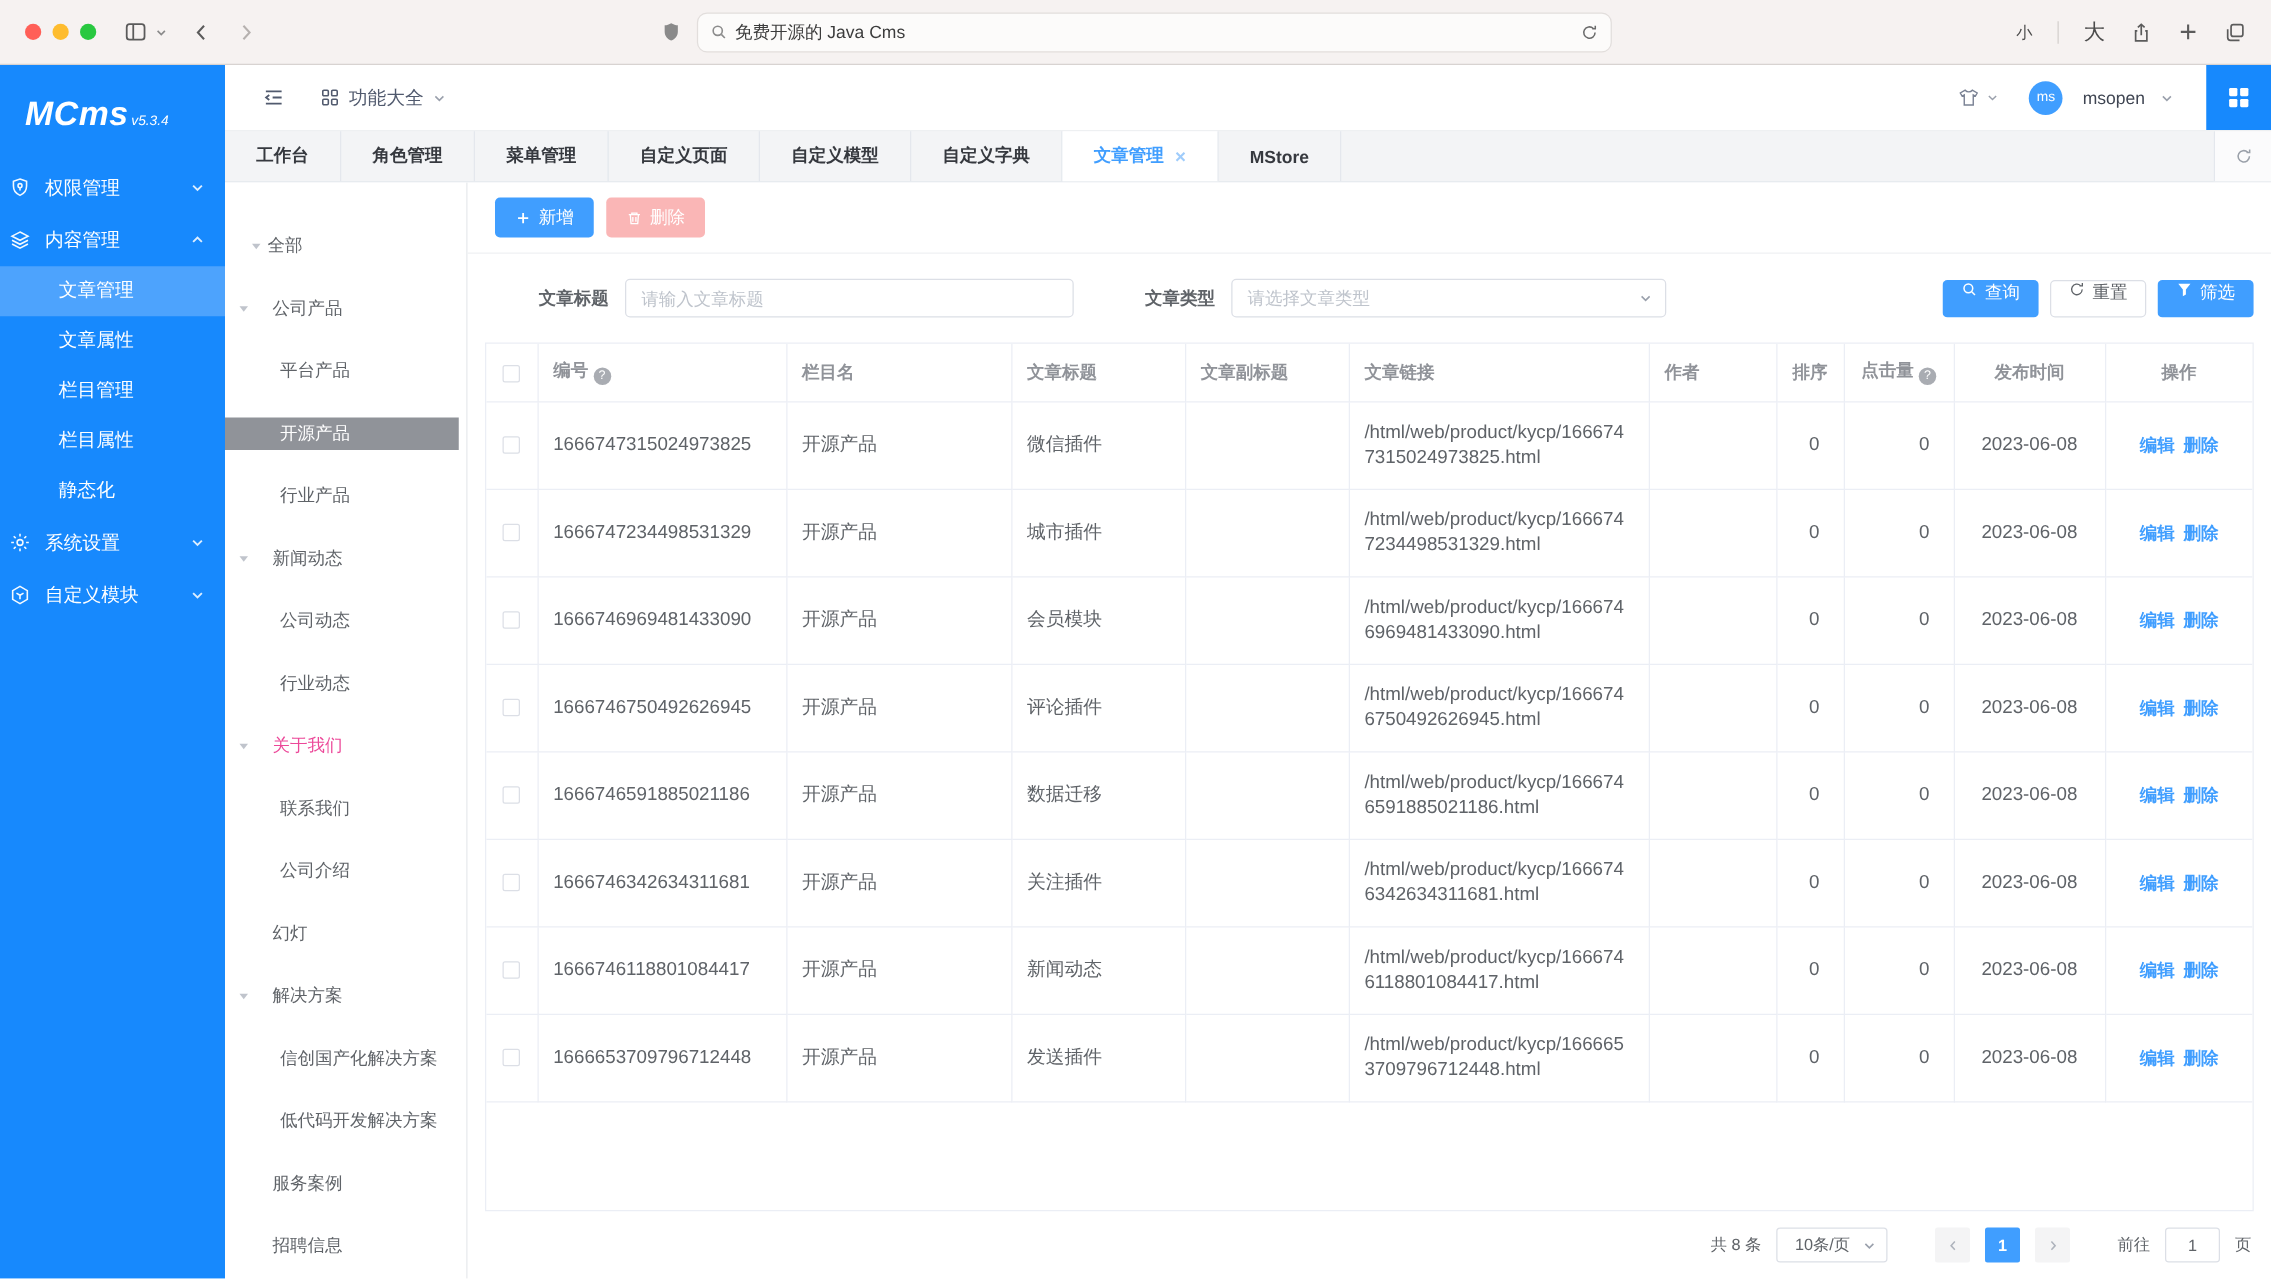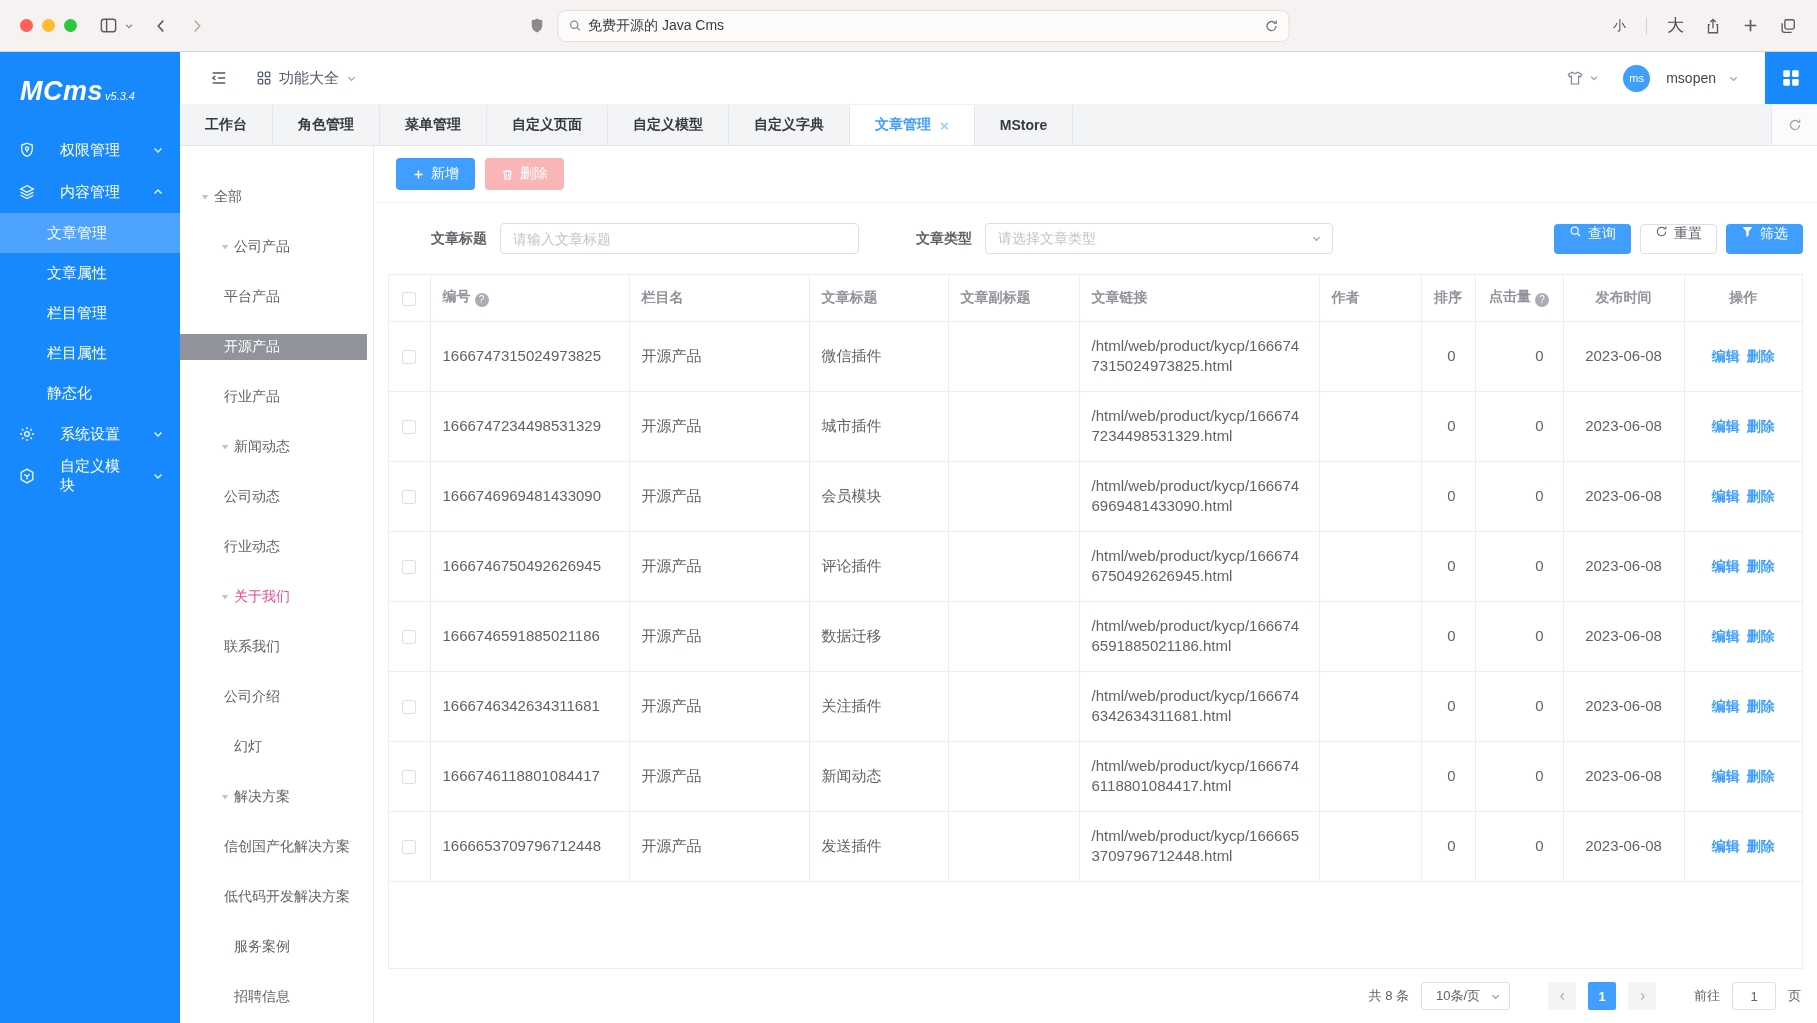--- a/index.html
+++ b/index.html
@@ -20,21 +20,21 @@
   .b-right { margin-left:auto; display:flex; align-items:center; gap:20px; font-size:15px; color:#4c4c4c; }
   .b-divider { width:1px; height:18px; background:#d4cfcd; }
 
   
   .app { flex:1; display:flex; min-height:0; }
   .sidebar { width:180px; background:var(--sidebar-bg); color:#fff; flex-shrink:0; }
   .logo { padding:24px 0 6px 20px; display:flex; align-items:baseline; }
   .logo-name { font-size:27px; font-weight:bold; font-style:italic; letter-spacing:0.5px; }
   .logo-ver { font-size:11px; font-style:italic; margin-left:2px; }
   .menu { margin-top:16px; }
-  .menu-item { height:42px; display:flex; align-items:center; gap:24px; padding:0 16px 0 18px; font-size:15px; cursor:default; }
+  .menu-item { height:42px; display:flex; align-items:center; gap:11px; padding:0 16px 0 7px; font-size:15px; cursor:default; }
   .mi-icon { width:18px; height:18px; display:inline-flex; opacity:.95; }
   .mi-icon svg { width:18px; height:18px; }
   .mi-chev { margin-left:auto; opacity:.85; display:inline-flex; }
   .mi-chev svg { width:12px; height:12px; }
   .mi-chev.up svg { transform:rotate(180deg); }
   .submenu-item { height:40px; line-height:40px; padding-left:47px; font-size:15px; }
   .submenu-item.active { background:var(--sidebar-active); }
 
   .main { flex:1; display:flex; flex-direction:column; min-width:0; }
   .app-header { height:52px; background:#fff; display:flex; align-items:center; padding-left:30px; flex-shrink:0; }
@@ -53,21 +53,21 @@
   .tab { padding:0 25px; display:flex; align-items:center; font-size:14px; color:#36393f; border-right:1px solid #e4e7ed; background:transparent; font-weight:600; cursor:default; }
   .tab.active { background:#fff; color:var(--primary); }
   .tab-close { margin-left:9px; color:#9fccfb; font-size:15px; line-height:1; }
   .tab-refresh { margin-left:auto; width:46px; border-left:1px solid #e4e7ed; display:flex; align-items:center; justify-content:center; color:#9aa0a9; background:#fbfbfc; }
 
   
   .workarea { flex:1; display:flex; min-height:0; background:#fff; }
   .tree { width:194px; border-right:1px solid #e8eaed; padding-top:14px; flex-shrink:0; overflow:hidden; }
   .tree-row { height:26px; display:flex; align-items:center; font-size:14px; color:#5f6368; cursor:default;margin-top:24px; }
   .tree-row.lvl0 { padding-left:20px; }
-  .tree-row.lvl1 { padding-left:40px; }
+  .tree-row.lvl1 { padding-left:10px;gap:14px; }
   .tree-row.lvl2 { padding-left:30px; }
   .tree-caret { width:12px; display:inline-flex; color:#c0c4cc; margin-right:2px; }
   .tree-caret svg { width:10px; height:10px; }
   .tree-row.selected { background:var(--tree-selected); color:#fff; margin-right:6px; }
   .tree-row.selected .tree-caret { color:#e3e5e8; }
   .tree-row.disabled { color:#ec4899; }
 
   .content { flex:1; display:flex; flex-direction:column; min-width:0; }
   .toolbar { padding:12px 0 12px 22px; display:flex; gap:10px; border-bottom:1px solid #f0f1f3; }
   .btn { height:32px; border-radius:4px; font-size:14px; display:inline-flex; align-items:center; gap:6px; padding:0 16px; border:none; color:#fff; cursor:pointer; }

